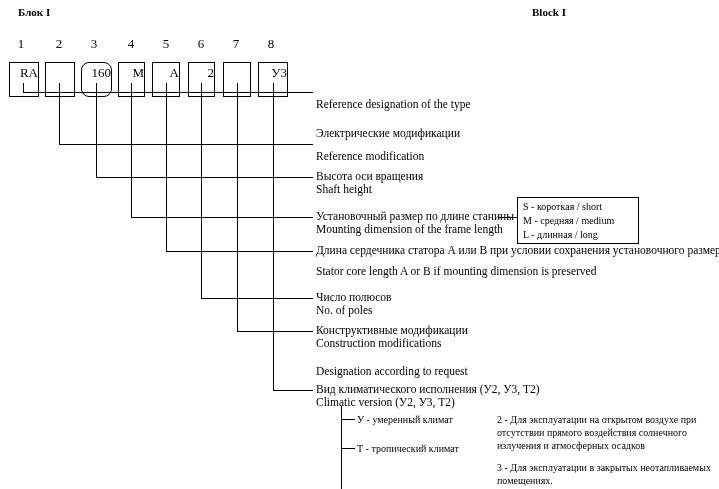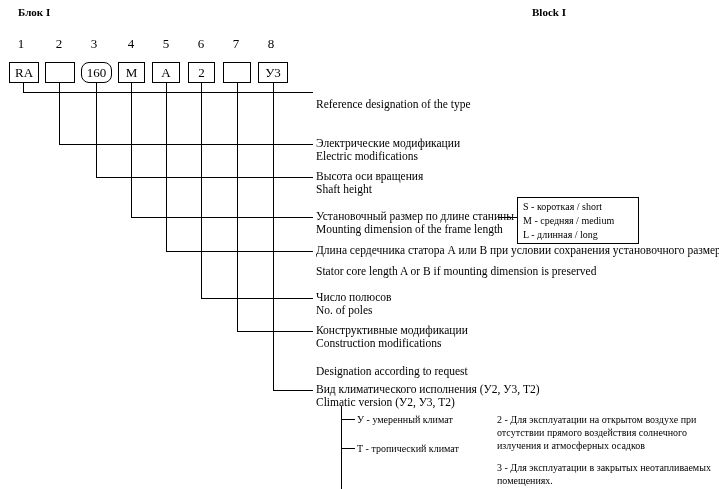--- a/index.html
+++ b/index.html
@@ -27,25 +27,25 @@
   }
   .num {
     font-family: "Liberation Serif", serif;
     font-size: 13px;
     text-align: center;
     width: 22px;
   }
   .cell {
     position: absolute;
     border: 1px solid #000000;
-    height: 21px;
+    height: 35px;
     box-sizing: border-box;
     font-family: "Liberation Serif", serif;
     font-size: 13px;
-    text-align: center;
+    text-align: right;
     line-height: 19px;
     background: #ffffff;
   }
   .lbl {
     font-family: "Liberation Serif", serif;
     font-size: 11.5px;
     white-space: nowrap;
     line-height: 13px;
   }
   .lbl-small {
@@ -116,22 +116,22 @@
   <div class="hline" style="left:201px; top:298px; width:112px;"></div>
 
   <div class="vline" style="left:237px; top:83px; height:248px;"></div>
   <div class="hline" style="left:237px; top:331px; width:76px;"></div>
 
   <div class="vline" style="left:273px; top:83px; height:307px;"></div>
   <div class="hline" style="left:273px; top:390px; width:40px;"></div>
 
   <div class="abs lbl" style="left:316px; top:98px;">Reference designation of the type</div>
 
-  <div class="abs lbl" style="left:316px; top:137px;">Электрические модификации</div>
-  <div class="abs lbl" style="left:316px; top:150px;">Electric modifications</div>
+  <div class="abs lbl" style="left:316px; top:127px;">Электрические модификации</div>
+  <div class="abs lbl" style="left:316px; top:150px;">Reference modification</div>
 
   <div class="abs lbl" style="left:316px; top:170px;">Высота оси вращения</div>
   <div class="abs lbl" style="left:316px; top:183px;">Shaft height</div>
 
   <div class="abs lbl" style="left:316px; top:210px;">Установочный размер по длине станины</div>
   <div class="abs lbl" style="left:316px; top:223px;">Mounting dimension of the frame length</div>
 
   <div class="abs lbl" style="left:316px; top:244px;">Длина сердечника статора А или В при условии сохранения установочного размера</div>
   <div class="abs lbl" style="left:316px; top:265px;">Stator core length A  or  B  if  mounting dimension is preserved</div>
 

